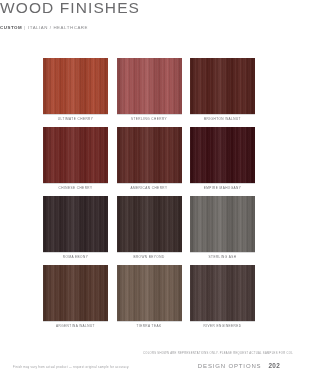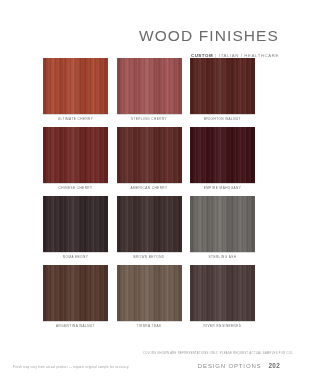--- a/index.html
+++ b/index.html
@@ -15,22 +15,22 @@
     color: #58585a;
     overflow: hidden;
   }
 
   
   .header {
     position: absolute;
     top: 0;
     left: 0;
     right: 14px;
-    padding-top: 28px;
-    text-align: right;
+    padding-top: 0;
+    text-align: left;
   }
   .page-title {
     font-size: 15.5px;
     letter-spacing: 1.1px;
     font-weight: 400;
     color: #6a6a6c;
     line-height: 1;
     margin: 0;
     white-space: nowrap;
   }

